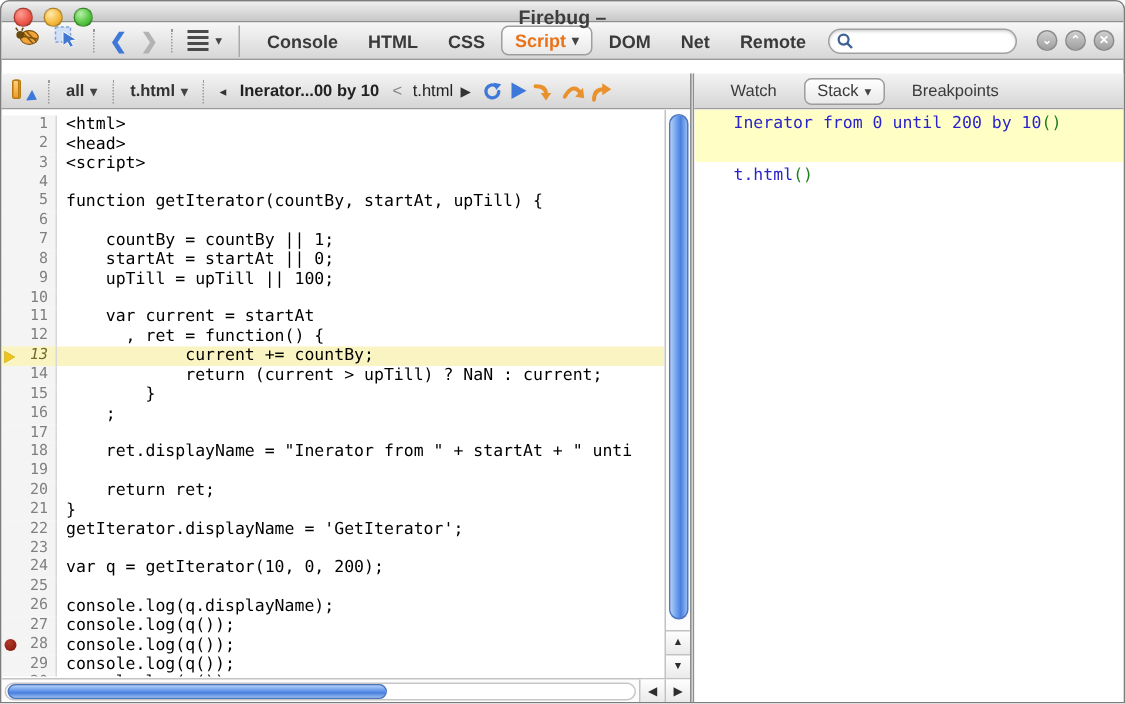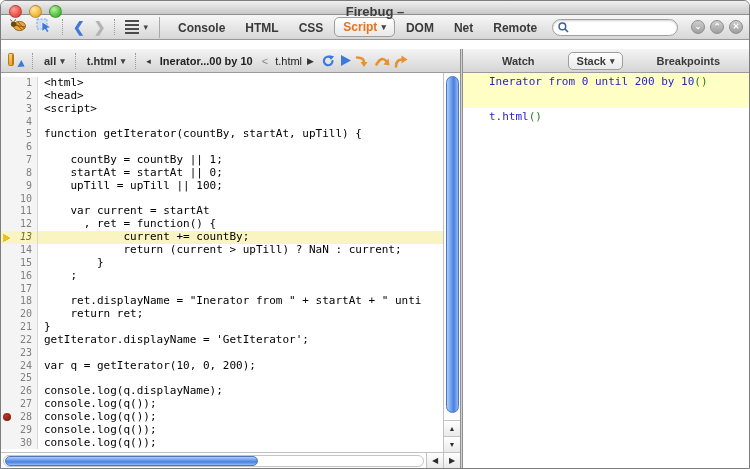--- a/index.html
+++ b/index.html
@@ -67,21 +67,21 @@
                   background:linear-gradient(#ffcf7e,#eda02e); border:1px solid #b97a14; }
   .pause-bars i:first-child { left:1px; } .pause-bars i:last-child { left:8px; }
   .pause-bars b { position:absolute; right:-1px; bottom:-1px; width:0; height:0;
                   border-top:4px solid transparent; border-bottom:4px solid transparent;
                   border-left:6px solid #3e79d9; transform:rotate(30deg); }
 
   
   .side-tabs { height:24px; flex:0 0 24px; background:linear-gradient(#F4F4F4,#D5D5D5);
                border-bottom:1px solid #9b9b9b; display:flex; align-items:center;
                padding-left:16px; gap:10px; }
-  .side-tab { font-size:11px; font-weight:bold; color:#3a3a3a; padding:2px 8px; display:flex; align-items:center;margin-left:15px; }
+  .side-tab { font-size:11px; font-weight:normal; color:#3a3a3a; padding:2px 8px; display:flex; align-items:center; }
   .side-tab.selected { background:linear-gradient(#FFFFFF,#E9E9E9); border:1px solid #9e9e9e; border-radius:5px; }
 
   
   .stack-panel { flex:1; background:#fff; overflow:hidden; }
   .stack-row { height:35px; line-height:17px; padding-left:26px; white-space:pre;
                font-family:"DejaVu Sans Mono", monospace; font-size:11px; color:#2a23cc; }
   .stack-row.active { background:#FFFFC5; }
   .stack-row .paren { color:#1e7e1e; }
 
   
@@ -274,20 +274,21 @@
             <div class="code-row"><div class="gutter">9</div><div class="code-text">    upTill = upTill || 100;</div></div>
             <div class="code-row"><div class="gutter">10</div><div class="code-text"></div></div>
             <div class="code-row"><div class="gutter">11</div><div class="code-text">    var current = startAt</div></div>
             <div class="code-row"><div class="gutter">12</div><div class="code-text">      , ret = function() {</div></div>
             <div class="code-row exec"><div class="gutter">13<span class="exec-arrow"></span></div><div class="code-text">            current += countBy;</div></div>
             <div class="code-row"><div class="gutter">14</div><div class="code-text">            return (current &gt; upTill) ? NaN : current;</div></div>
             <div class="code-row"><div class="gutter">15</div><div class="code-text">        }</div></div>
             <div class="code-row"><div class="gutter">16</div><div class="code-text">    ;</div></div>
             <div class="code-row"><div class="gutter">17</div><div class="code-text"></div></div>
             <div class="code-row"><div class="gutter">18</div><div class="code-text">    ret.displayName = "Inerator from " + startAt + " unti</div></div>
+            <div class="code-row"><div class="gutter">19</div><div class="code-text"></div></div>
             <div class="code-row"><div class="gutter">20</div><div class="code-text">    return ret;</div></div>
             <div class="code-row"><div class="gutter">21</div><div class="code-text">}</div></div>
             <div class="code-row"><div class="gutter">22</div><div class="code-text">getIterator.displayName = 'GetIterator';</div></div>
             <div class="code-row"><div class="gutter">23</div><div class="code-text"></div></div>
             <div class="code-row"><div class="gutter">24</div><div class="code-text">var q = getIterator(10, 0, 200);</div></div>
             <div class="code-row"><div class="gutter">25</div><div class="code-text"></div></div>
             <div class="code-row"><div class="gutter">26</div><div class="code-text">console.log(q.displayName);</div></div>
             <div class="code-row"><div class="gutter">27</div><div class="code-text">console.log(q());</div></div>
             <div class="code-row"><div class="gutter">28<span class="bp-dot"></span></div><div class="code-text">console.log(q());</div></div>
             <div class="code-row"><div class="gutter">29</div><div class="code-text">console.log(q());</div></div>

